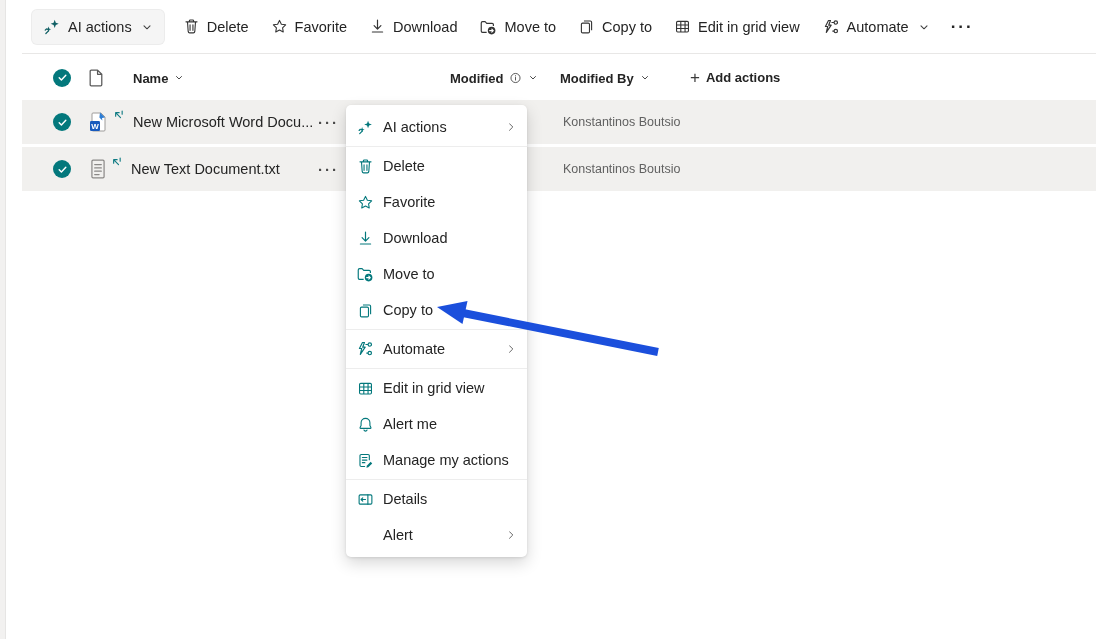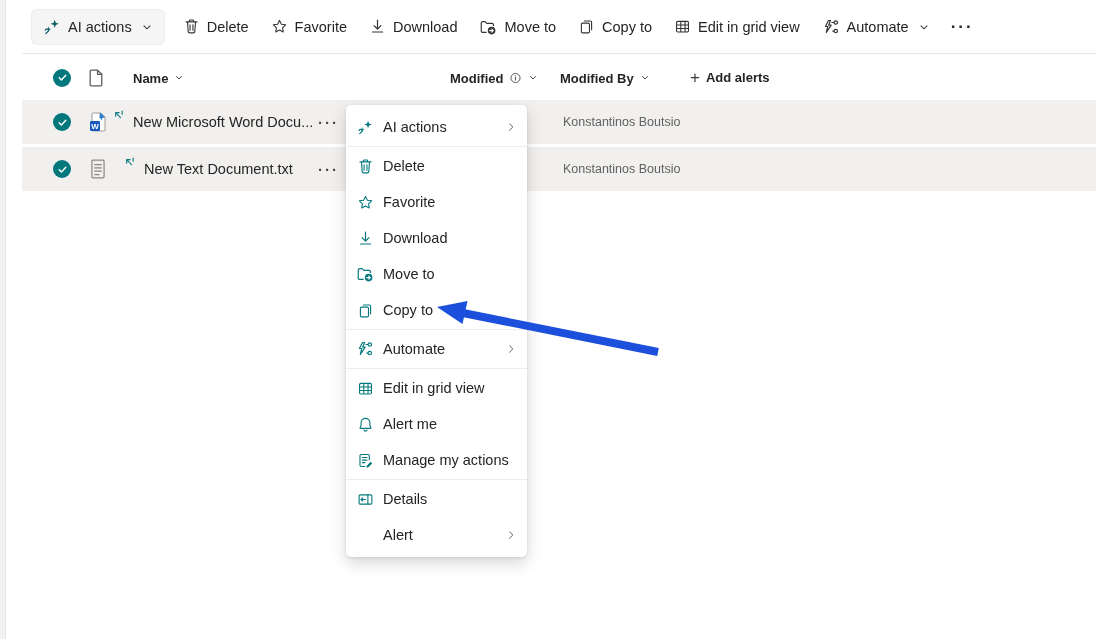--- a/index.html
+++ b/index.html
@@ -193,21 +193,21 @@
     <span class="cell" style="left:538px;">
       <span class="hdr-label">Modified By</span>
       <span class="chev">
           <svg width="10" height="10" viewBox="0 0 20 20">
             <path fill="none" stroke="currentColor" stroke-width="2" stroke-linecap="round" stroke-linejoin="round" d="M5 8l5 5 5-5"></path>
           </svg>
         </span>
     </span>
     <span class="cell addcol" style="left:668px;">
       <span style="font-size:17px; font-weight:normal; color:#3a3a3a;">+</span>
-      <span>Add alerts</span>
+      <span>Add actions</span>
     </span>
   </div>
 
   <div class="row r0">
     <span class="cell" style="left:31px;">
       <span class="ckb">
         <svg width="11" height="11" viewBox="0 0 20 20">
             <path fill="none" stroke="#fff" stroke-width="2.6" stroke-linecap="round" stroke-linejoin="round" d="M4 10.5l4 4L16 6"></path>
           </svg>
       </span>
@@ -241,21 +241,21 @@
             <path fill="none" stroke="#fff" stroke-width="2.6" stroke-linecap="round" stroke-linejoin="round" d="M4 10.5l4 4L16 6"></path>
           </svg>
       </span>
     </span>
     <span class="cell" style="left:67px;">
       <svg width="18" height="21" viewBox="0 0 16 19" fill="none" stroke="#8a8886" stroke-width="1.1" stroke-linejoin="round">
           <rect x="2.5" y="1.5" width="11" height="16" rx="1"></rect>
           <path stroke-linecap="round" d="M5 5.5h6M5 8.5h6M5 11.5h6M5 14.5h4"></path>
         </svg>
     </span>
-    <span class="cell" style="left:101px;">
+    <span class="cell" style="left:88px;">
       <span class="newglyph">
         <svg width="13" height="13" viewBox="0 0 16 16" fill="none" stroke="currentColor" stroke-width="1.4" stroke-linecap="round" stroke-linejoin="round">
             <path d="M10.5 10.5L4.5 4.5M4.5 8.8V4.5h4.3M12.5 2.5v4"></path>
           </svg>
       </span>
       <span class="fname">New Text Document.txt</span>
     </span>
     <button class="row-more cell" style="left:296px;">···</button>
     <span class="cell" style="left:541px;">
       <span class="mby">Konstantinos Boutsiou</span>

